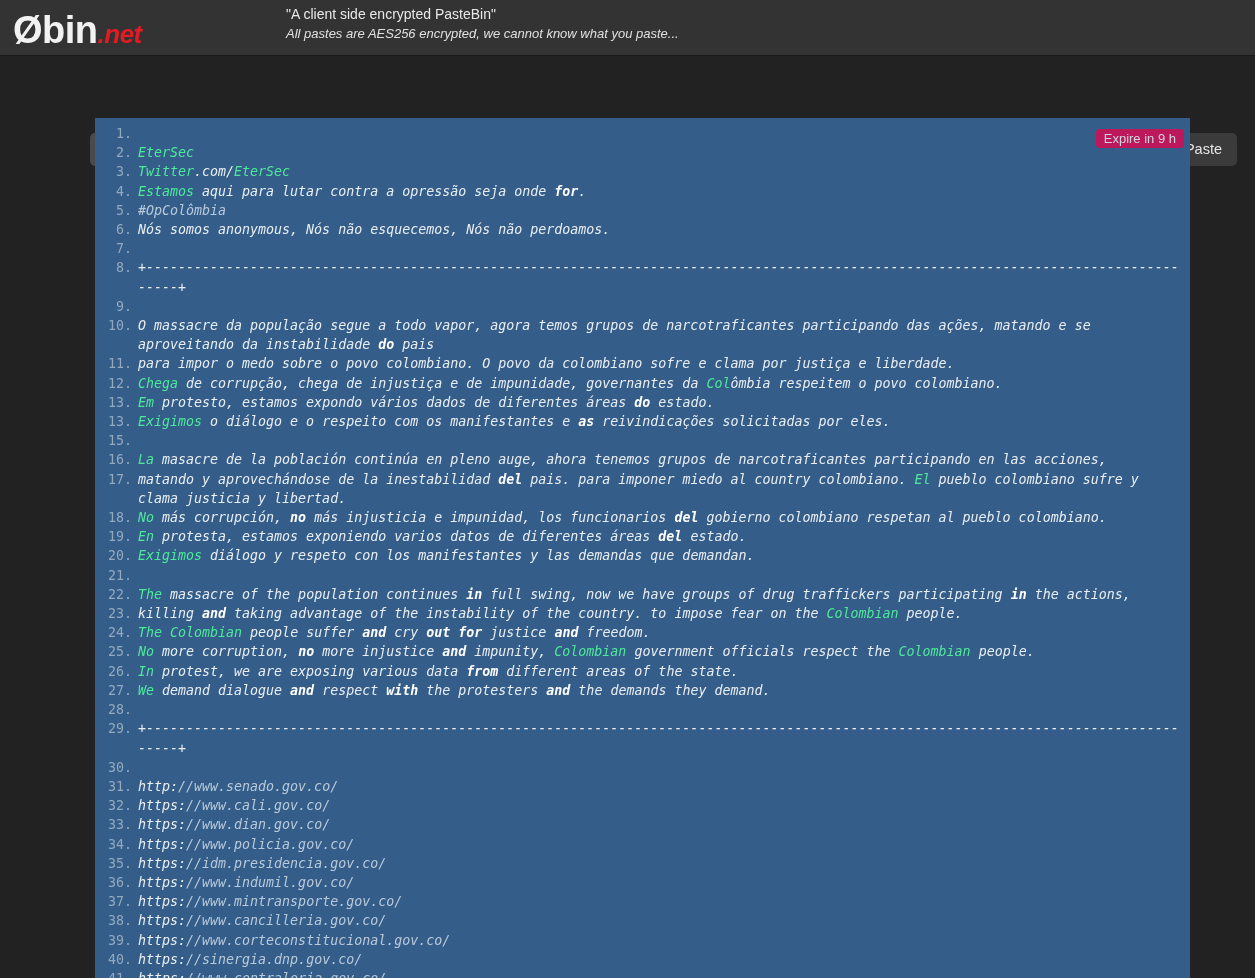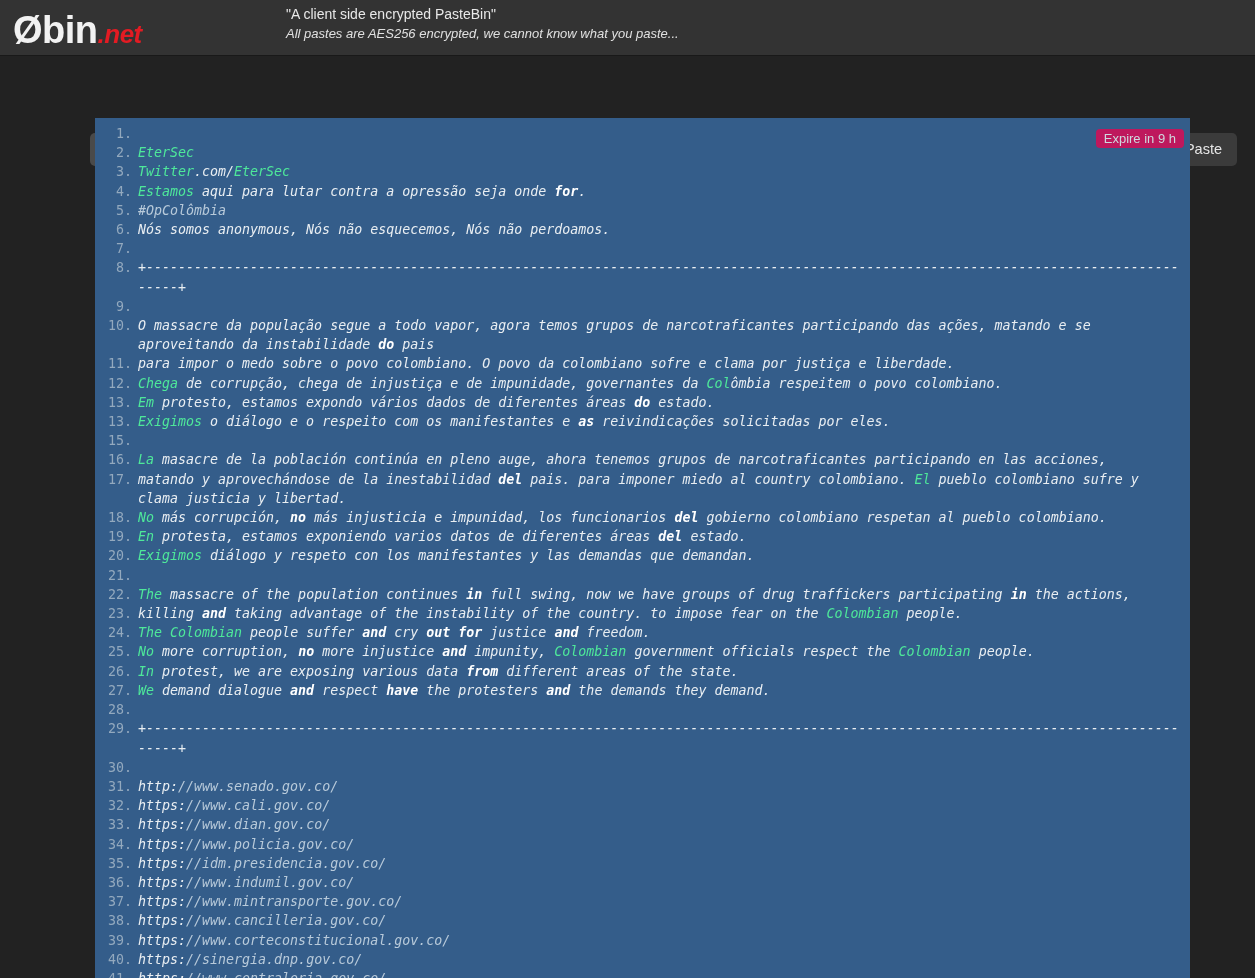--- a/index.html
+++ b/index.html
@@ -251,21 +251,21 @@
       <div class="ln-row">
         <span class="ln">25.</span>
         <span class="code"><span class="g">No</span><span class="w"> more corruption, </span><span class="y">no</span><span class="w"> more injustice </span><span class="y">and</span><span class="w"> impunity, </span><span class="g">Colombian</span><span class="w"> government officials respect the </span><span class="g">Colombian</span><span class="w"> people.</span></span>
       </div>
       <div class="ln-row">
         <span class="ln">26.</span>
         <span class="code"><span class="g">In</span><span class="w"> protest, we are exposing various data </span><span class="y">from</span><span class="w"> different areas of the state.</span></span>
       </div>
       <div class="ln-row">
         <span class="ln">27.</span>
-        <span class="code"><span class="g">We</span><span class="w"> demand dialogue </span><span class="y">and</span><span class="w"> respect </span><span class="y">have</span><span class="w"> the protesters </span><span class="y">and</span><span class="w"> the demands they demand.</span></span>
+        <span class="code"><span class="g">We</span><span class="w"> demand dialogue </span><span class="y">and</span><span class="w"> respect </span><span class="y">with</span><span class="w"> the protesters </span><span class="y">and</span><span class="w"> the demands they demand.</span></span>
       </div>
       <div class="ln-row">
         <span class="ln">28.</span>
         <span class="code">&nbsp;</span>
       </div>
       <div class="ln-row">
         <span class="ln">29.</span>
         <span class="code"><span class="sep">+--------------------------------------------------------------------------------------------------------------------------------------+</span></span>
       </div>
       <div class="ln-row">

